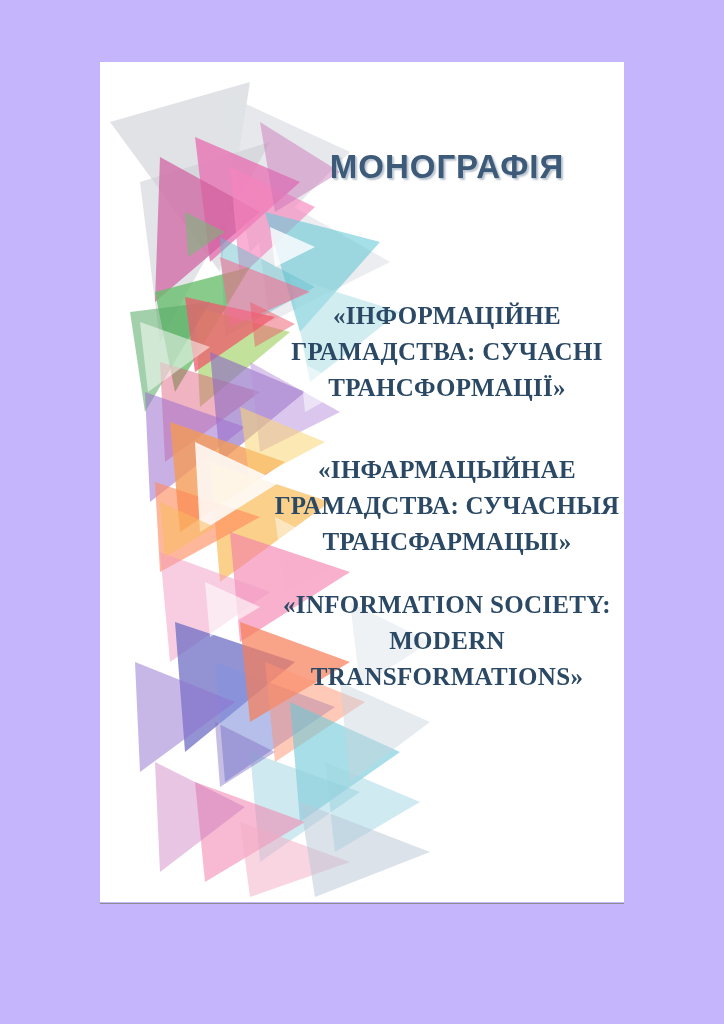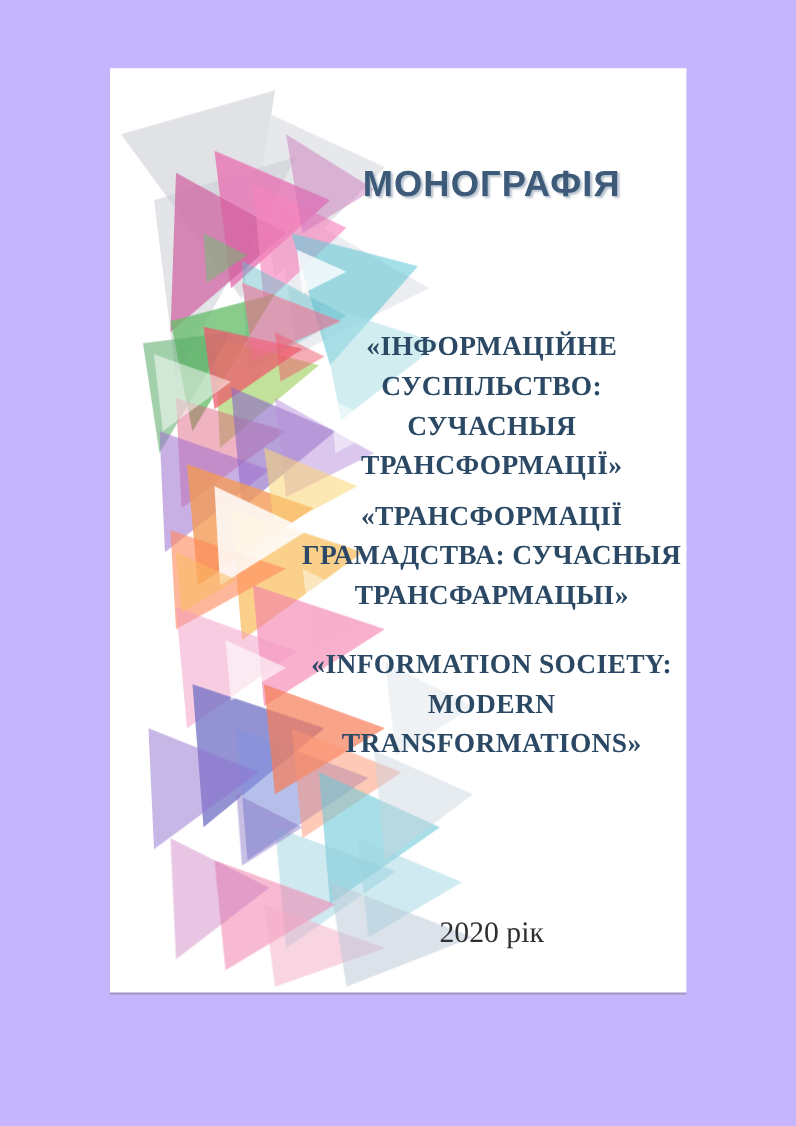--- a/index.html
+++ b/index.html
@@ -181,26 +181,25 @@
           <polygon points="150,240 195,262 155,285" fill="#e8243b" opacity="0.5"></polygon>
           <polygon points="60,440 115,465 65,495" fill="#f5a623" opacity="0.5"></polygon>
           <polygon points="115,660 175,690 120,725" fill="#5a3fb0" opacity="0.45"></polygon>
         </g>
       </svg>
     </div>
 
     <div class="text-col">
       <div class="mono-title">МОНОГРАФІЯ</div>
 
-      <div class="title-block title-uk">«ІНФОРМАЦІЙНЕ СУСПІЛЬСТВО: СУЧАСНЫЯ ТРАНСФОРМАЦІЇ»</div>
-
-      <div class="title-block title-be">«ТРАНСФОРМАЦІЇ ГРАМАДСТВА: СУЧАСНЫЯ ТРАНСФАРМАЦЫІ»</div>
+      <div class="title-block title-uk">«ІНФОРМАЦІЙНЕ ГРАМАДСТВА: СУЧАСНІ ТРАНСФОРМАЦІЇ»</div>
+
+      <div class="title-block title-be">«ІНФАРМАЦЫЙНАЕ ГРАМАДСТВА: СУЧАСНЫЯ ТРАНСФАРМАЦЫІ»</div>
 
       <div class="title-block title-en">«INFORMATION SOCIETY: MODERN TRANSFORMATIONS»</div>
 
-      <div class="year">2020 рік</div>
     </div>
 
   </div>
 
   <div class="bottom-rule"></div>
 
 </div>
 
 </body></html>

